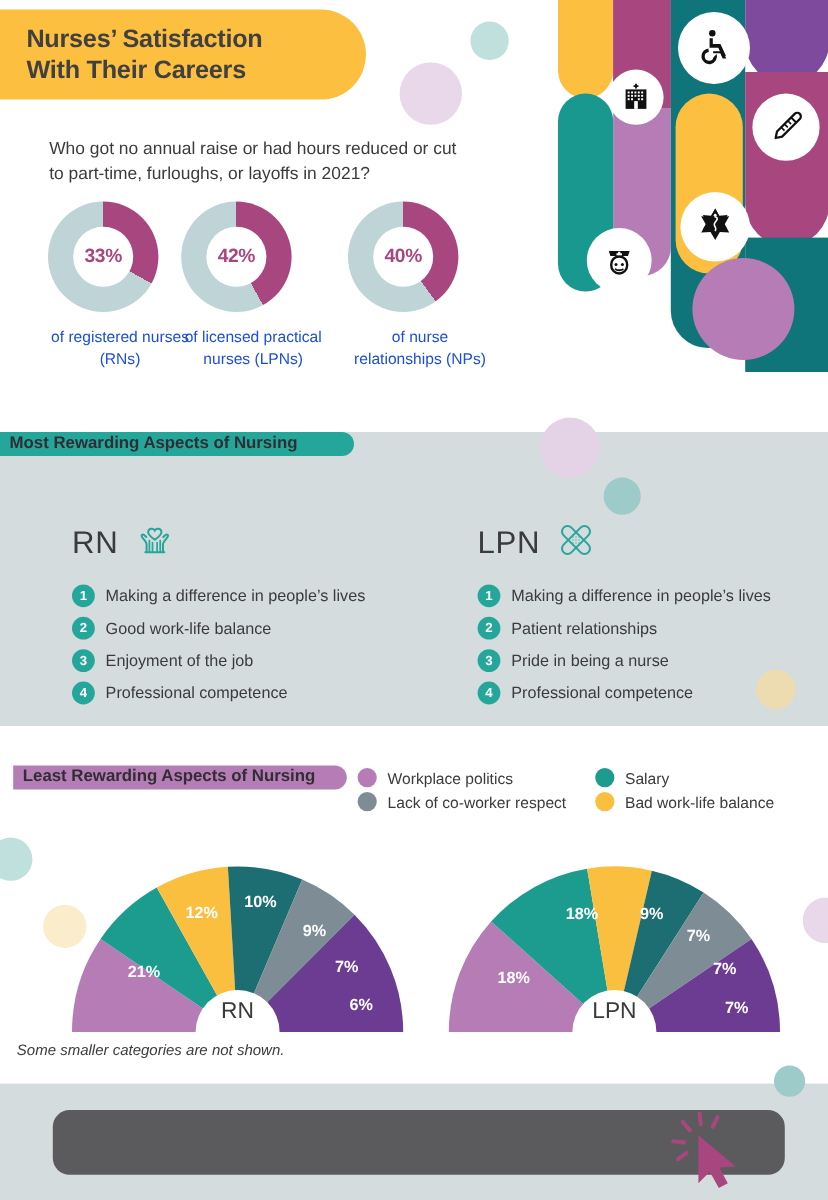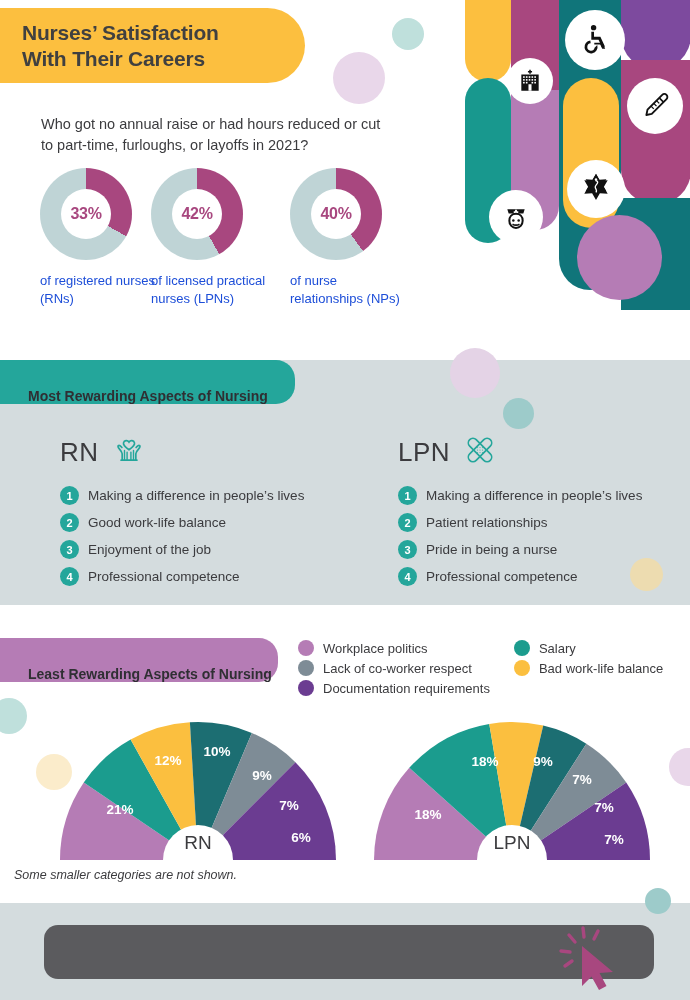--- a/index.html
+++ b/index.html
@@ -29,37 +29,37 @@
     position:absolute;left:41px;top:114px;width:350px;
     font-size:14.5px;line-height:1.45;color:#3b3b3e;
   }
 
   
   .art{position:absolute;left:455px;top:0;width:235px;height:310px;overflow:hidden;}
   .bar{position:absolute;border-radius:0 0 40px 40px;}
 
   
   .donut-row{position:absolute;left:40px;top:168px;width:400px;height:165px;}
-  .donut-item{position:absolute;width:120px;}
+  .donut-item{position:absolute;width:120px;text-align:center;}
   .donut{
     position:relative;width:92px;height:92px;border-radius:50%;
   }
   .donut .hole{
     position:absolute;left:21px;top:21px;width:50px;height:50px;
     background:#ffffff;border-radius:50%;
     display:flex;align-items:center;justify-content:center;
   }
   .donut .pct{font-size:16px;font-weight:bold;color:#A8477F;letter-spacing:-0.3px;}
   .donut-cap{margin-top:12px;font-size:13px;line-height:1.42;color:#1d4ed8;}
 
   
   .band{position:absolute;left:0;width:690px;background:#D4DCDE;}
   .banner{
-    position:absolute;left:0;height:44px;border-radius:0 19px 19px 0;
-    display:flex;align-items:flex-end;padding-left:28px;box-sizing:border-box;
+    position:absolute;left:0;height:20px;border-radius:0 19px 19px 0;
+    display:flex;align-items:flex-start;padding-left:8px;box-sizing:border-box;
     font-size:14px;font-weight:bold;color:#2f2f33;
   }
   .banner-teal{background:#24A69B;}
   .banner-mauve{background:#B57CB5;}
 
   
   .col-head{display:flex;align-items:center;gap:10px;}
   .col-head .lbl{font-size:26px;color:#3b3b3e;letter-spacing:0.5px;}
   .rank-list{margin:0;padding:0;list-style:none;}
   .rank-list li{
@@ -301,44 +301,40 @@
         <span class="rank-num">3</span>
         <span>Pride in being a nurse</span>
       </li>
       <li>
         <span class="rank-num">4</span>
         <span>Professional competence</span>
       </li>
     </ul>
   </div>
 
-  <div class="banner banner-mauve" style="top:638px;width:278px;">
+  <div class="banner banner-mauve" style="top:638px;width:278px;margin-left:11px;">
     <span>Least Rewarding Aspects of Nursing</span>
   </div>
 
   <div class="legend" style="left:298px;top:640px;">
     <div class="leg-item">
       <span class="swatch" style="background:#B57CB5;"></span>
       <span>Workplace politics</span>
     </div>
     <div class="leg-item">
       <span class="swatch" style="background:#1B9C8E;"></span>
       <span>Salary</span>
     </div>
     <div class="leg-item">
       <span class="swatch" style="background:#7E8C96;"></span>
       <span>Lack of co-worker respect</span>
     </div>
     <div class="leg-item">
       <span class="swatch" style="background:#FBBF3F;"></span>
       <span>Bad work-life balance</span>
-    </div>
-    <div class="leg-item">
-      <span class="swatch" style="background:#6B3C91;"></span>
-      <span>Documentation requirements</span>
     </div>
   </div>
 
   <div class="circle" style="left:-9px;top:698px;width:36px;height:36px;background:#BFE0DC;"></div>
   <div class="circle" style="left:36px;top:754px;width:36px;height:36px;background:#FBECCB;"></div>
   <div class="circle" style="left:669px;top:748px;width:38px;height:38px;background:#E9D7EA;"></div>
 
   <div class="semi" style="left:56px;top:718px;">
     <svg width="284" height="142" viewBox="0 0 284 142" aria-hidden="true">
       <g transform="translate(142,142)">

